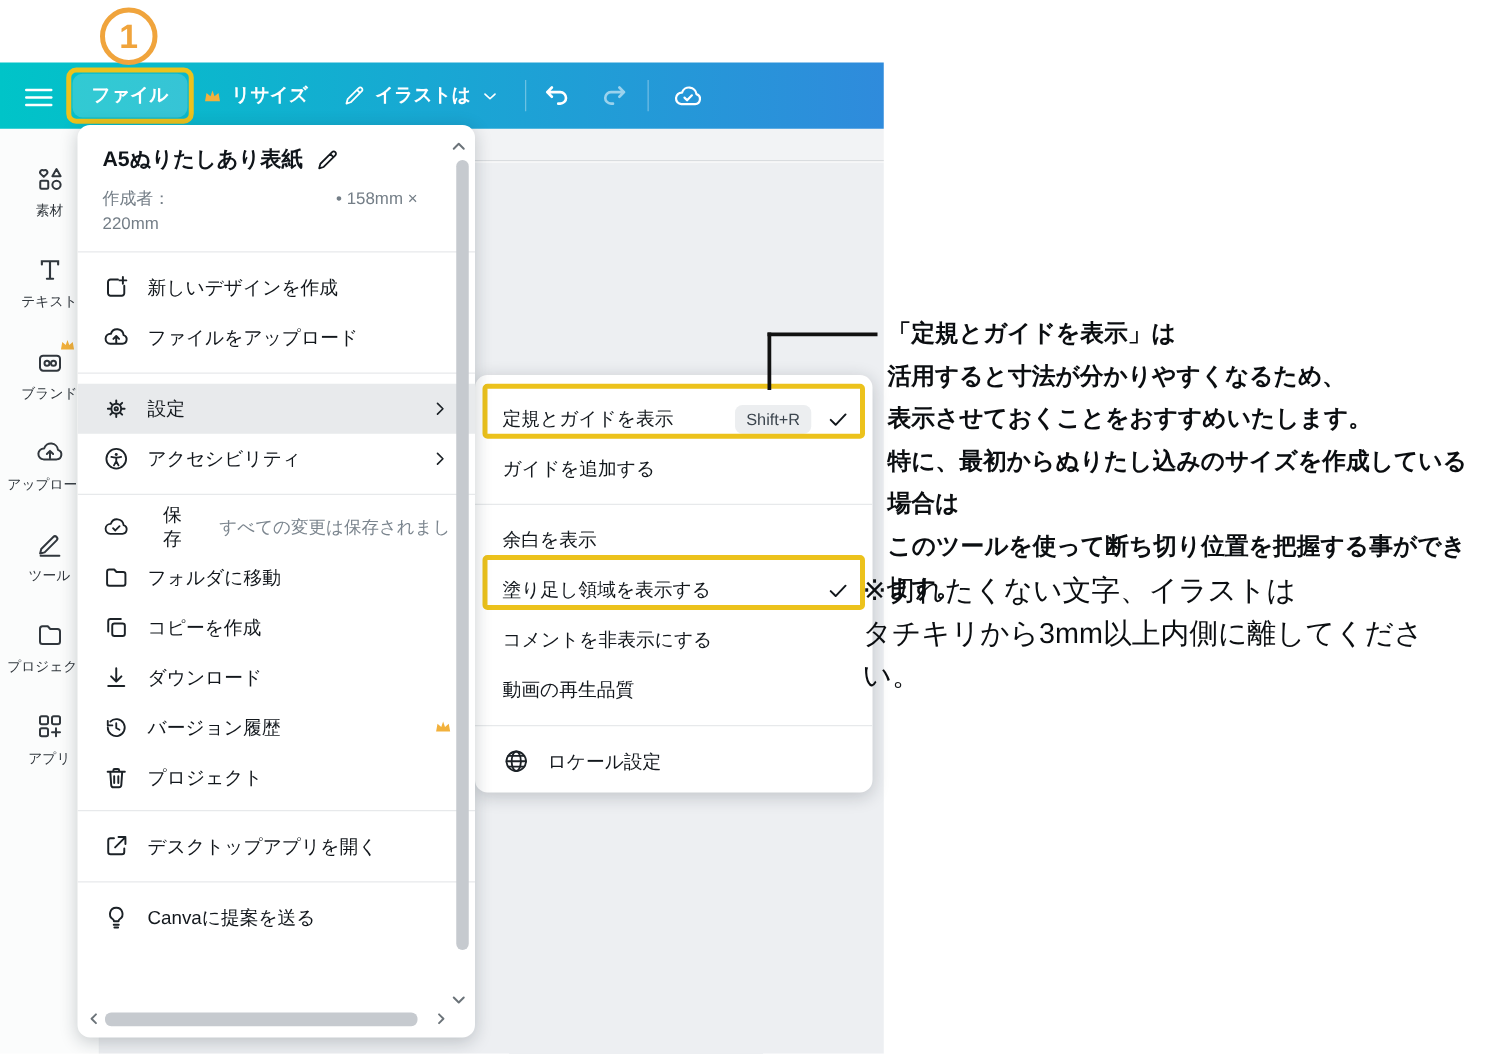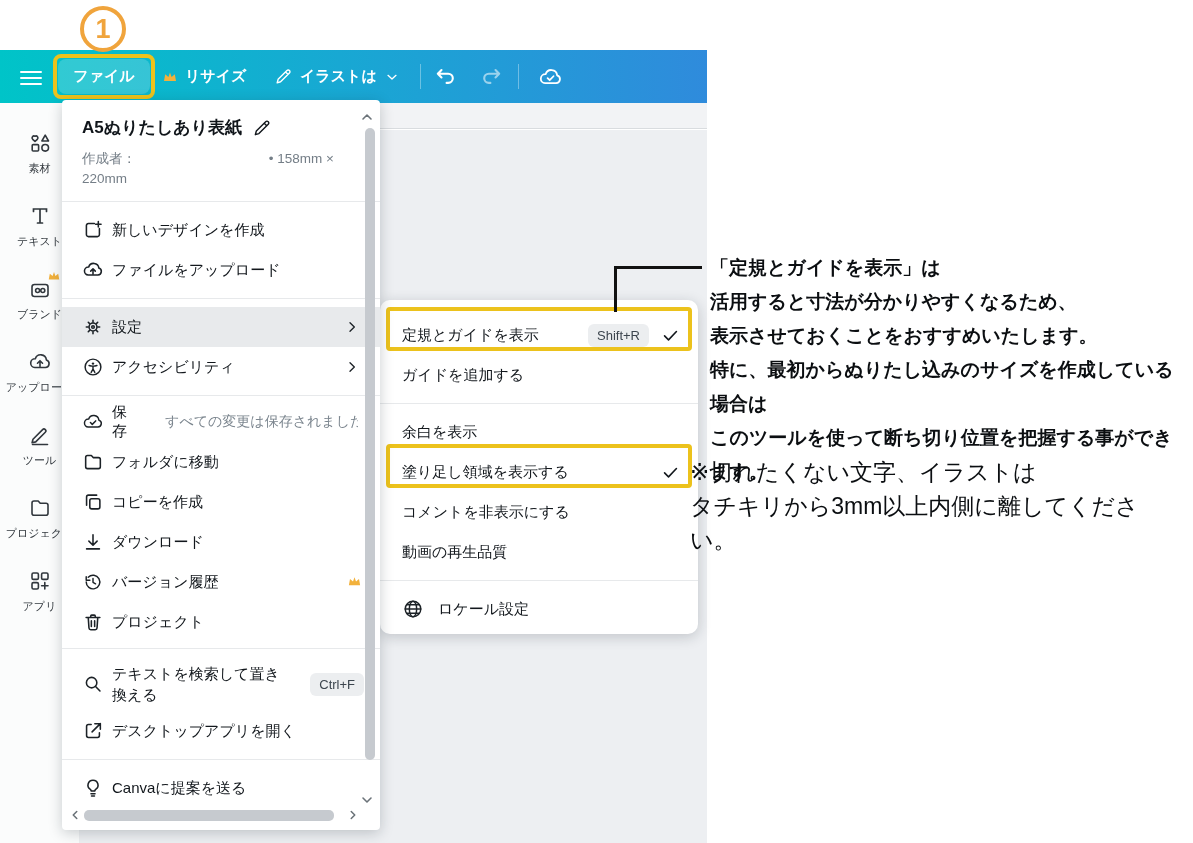--- a/index.html
+++ b/index.html
@@ -56,32 +56,32 @@
   .sb-crown { position:absolute; right:-9px; top:-8px; }
 
   
   .canvas-strip { position:absolute; left:80px; top:103px; width:627px; height:26px;
     background:#f2f3f5; border-bottom:1px solid #d9dcdf; z-index:0; }
   .canvas-area { position:absolute; left:80px; top:130px; width:627px; height:713px; background:#edeff2; z-index:0; }
 
   
   .file-menu {
     position:absolute; left:62px; top:100px; width:318px; height:730px;
-    background:#fff; border-radius:4px; box-shadow:0 3px 14px rgba(20,30,40,0.22);
+    background:#fff; border-radius:10px; box-shadow:0 3px 14px rgba(20,30,40,0.22);
     z-index:10; overflow:hidden;
   }
   .fm-header { padding:16px 20px 12px 20px; }
   .fm-title-row { display:flex; align-items:center; gap:10px; }
   .fm-title { font-size:17px; font-weight:bold; color:#10151a; }
   .fm-meta { margin-top:10px; font-size:13.5px; color:#747e87; line-height:20px; }
   .fm-meta-row1 { display:flex; justify-content:space-between; padding-right:26px; }
   .divider { height:1px; background:#e7e9eb; }
   .mgroup { padding:8px 0; }
-  .mrow { height:40px; display:flex; align-items:center; gap:8px; padding:0 22px 0 20px;
-    font-size:15px; color:#12171c; position:relative; cursor:pointer; }
+  .mrow { height:40px; display:flex; align-items:center; gap:14px; padding:0 22px 0 20px;
+    font-size:15px; color:#12171c; position:relative; cursor:pointer;text-align:right; }
   .mrow.hl { background:#e8eaec; }
   .mrow .micon { width:22px; height:22px; flex:0 0 22px; }
   .mrow .mchev { position:absolute; right:20px; top:12px; }
   .mrow .msec { font-size:14px; color:#7b858e; margin-left:16px; white-space:nowrap; overflow:hidden; }
   .mrow .mcrown { position:absolute; right:18px; top:12px; }
   .badge { background:#eceef0; border-radius:6px; padding:4px 9px; font-size:13px; color:#3c454e; white-space:nowrap; }
   .mrow2 { height:54px; }
   .mrow2 .mlabel { width:168px; line-height:1.4; }
   .mrow2 .badge { position:absolute; right:16px; top:16px; }
 
@@ -380,30 +380,20 @@
           <svg width="22" height="22" viewBox="0 0 24 24" fill="none" stroke="#1c2227" stroke-width="1.7" stroke-linecap="round" stroke-linejoin="round">
             <path d="M4.5 7 h15 M9.5 7 V5.6 a1.1 1.1 0 0 1 1.1-1.1 h2.8 a1.1 1.1 0 0 1 1.1 1.1 V7 M6.8 7 l.8 11.6 a2 2 0 0 0 2 1.9 h4.8 a2 2 0 0 0 2-1.9 L17.2 7 M10.2 10.8 v6 M13.8 10.8 v6"></path>
           </svg>
         </span>
       <span class="mlabel">プロジェクト</span>
     </div>
   </div>
   <div class="divider"></div>
 
   <div class="mgroup">
-    <div class="mrow mrow2">
-      <span class="micon">
-          <svg width="22" height="22" viewBox="0 0 24 24" fill="none" stroke="#1c2227" stroke-width="1.7" stroke-linecap="round">
-            <circle cx="10.5" cy="10.5" r="5.7"></circle>
-            <path d="M14.8 14.8 L19.6 19.6"></path>
-          </svg>
-        </span>
-      <span class="mlabel">テキストを検索して置き換える</span>
-      <span class="badge">Ctrl+F</span>
-    </div>
     <div class="mrow">
       <span class="micon">
           <svg width="22" height="22" viewBox="0 0 24 24" fill="none" stroke="#1c2227" stroke-width="1.7" stroke-linecap="round" stroke-linejoin="round">
             <path d="M10 5 H7 a2 2 0 0 0-2 2 v10 a2 2 0 0 0 2 2 h10 a2 2 0 0 0 2-2 v-3"></path>
             <path d="M14 4 h6 v6 M20 4 l-9 9"></path>
           </svg>
         </span>
       <span class="mlabel">デスクトップアプリを開く</span>
     </div>
   </div>

